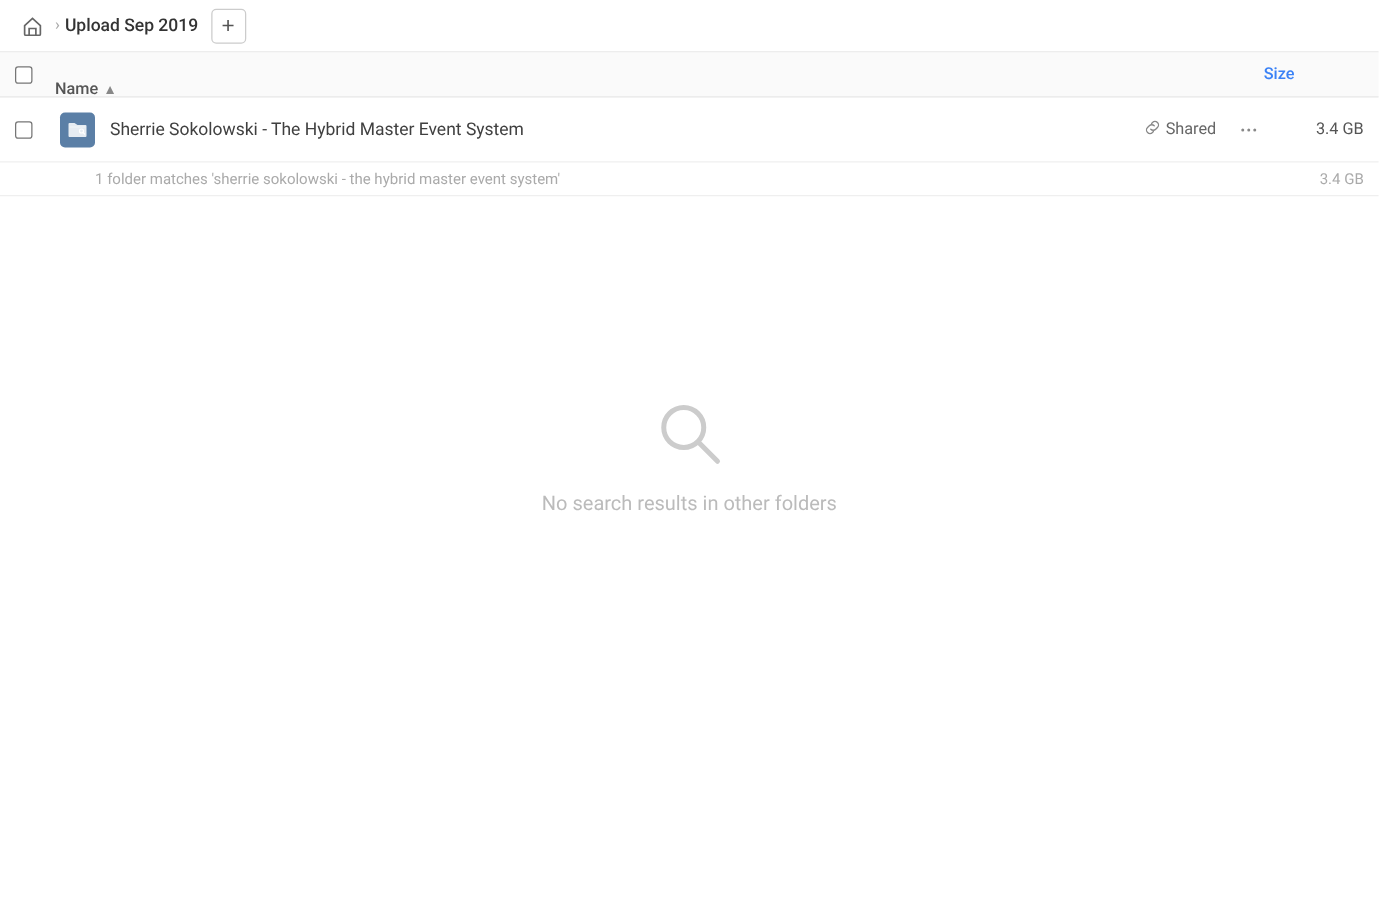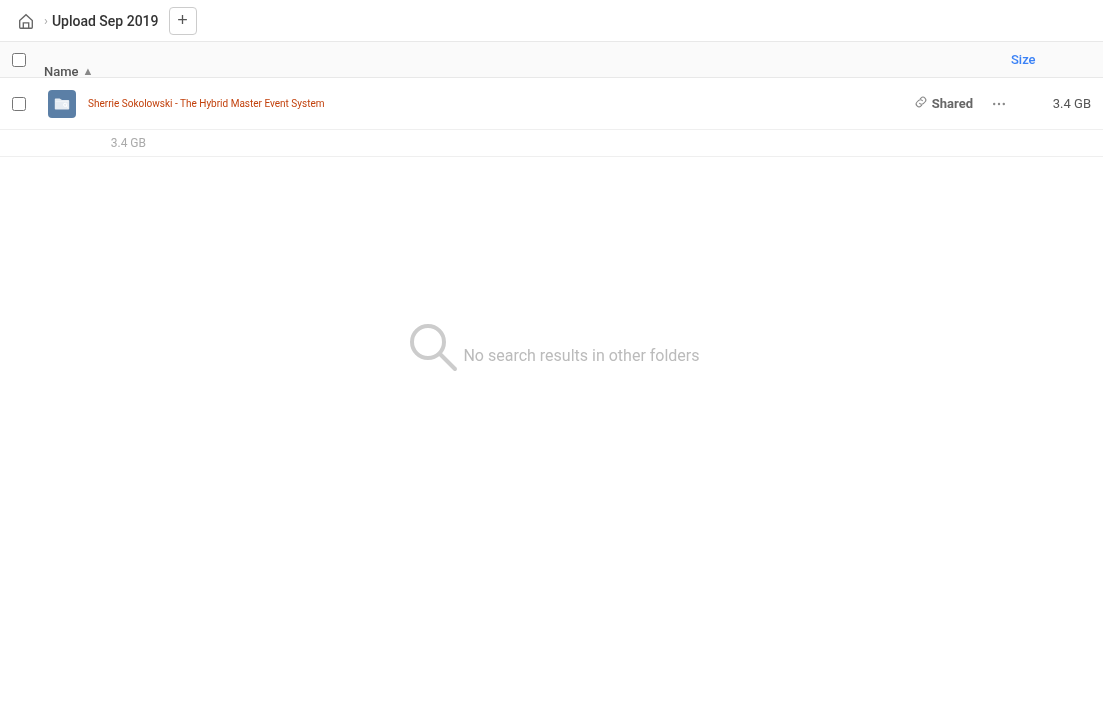--- a/index.html
+++ b/index.html
@@ -135,33 +135,32 @@
       border-radius: 4px;
       display: flex;
       align-items: center;
       justify-content: center;
       color: white;
       font-size: 14px;
     }
 
     .file-name {
       flex: 1;
-      font-size: 10px;
-      color: #c2410c;
+      font-size: 14px;
+      color: #404040;
       font-weight: 400;
     }
 
     .shared-badge {
       display: flex;
       align-items: center;
       gap: 4px;
       color: #666;
       font-size: 13px;
       margin-right: 12px;
-      font-weight: bold;
     }
 
     .link-icon {
       font-size: 14px;
       color: #888;
     }
 
     .more-btn {
       width: 28px;
       height: 28px;
@@ -199,21 +198,21 @@
     .summary-size {
       width: 70px;
       text-align: right;
       font-size: 12px;
       color: #aaa;
     }
 
     
     .no-results {
       display: flex;
-      flex-direction: row;
+      flex-direction: column;
       align-items: center;
       justify-content: center;
       padding-top: 160px;
     }
 
     .search-icon-large {
       width: 60px;
       height: 60px;
       margin-bottom: 16px;
     }
@@ -284,20 +283,21 @@
     <svg width="16" height="16" viewBox="0 0 20 20" fill="none">
       <circle cx="4" cy="10" r="1.5" fill="#888"></circle>
       <circle cx="10" cy="10" r="1.5" fill="#888"></circle>
       <circle cx="16" cy="10" r="1.5" fill="#888"></circle>
     </svg>
   </div>
   <div class="file-size">3.4 GB</div>
 </div>
 
 <div class="summary-row">
+  <span class="summary-text">1 folder matches 'sherrie sokolowski - the hybrid master event system'</span>
   <span class="summary-size">3.4 GB</span>
 </div>
 
 <div class="no-results">
   <svg class="search-icon-large" viewBox="0 0 60 60" fill="none" xmlns="http://www.w3.org/2000/svg">
     <circle cx="25" cy="25" r="16" stroke="#ccc" stroke-width="4" fill="none"></circle>
     <line x1="37" y1="37" x2="52" y2="52" stroke="#ccc" stroke-width="4" stroke-linecap="round"></line>
   </svg>
   <span class="no-results-text">No search results in other folders</span>
 </div>

